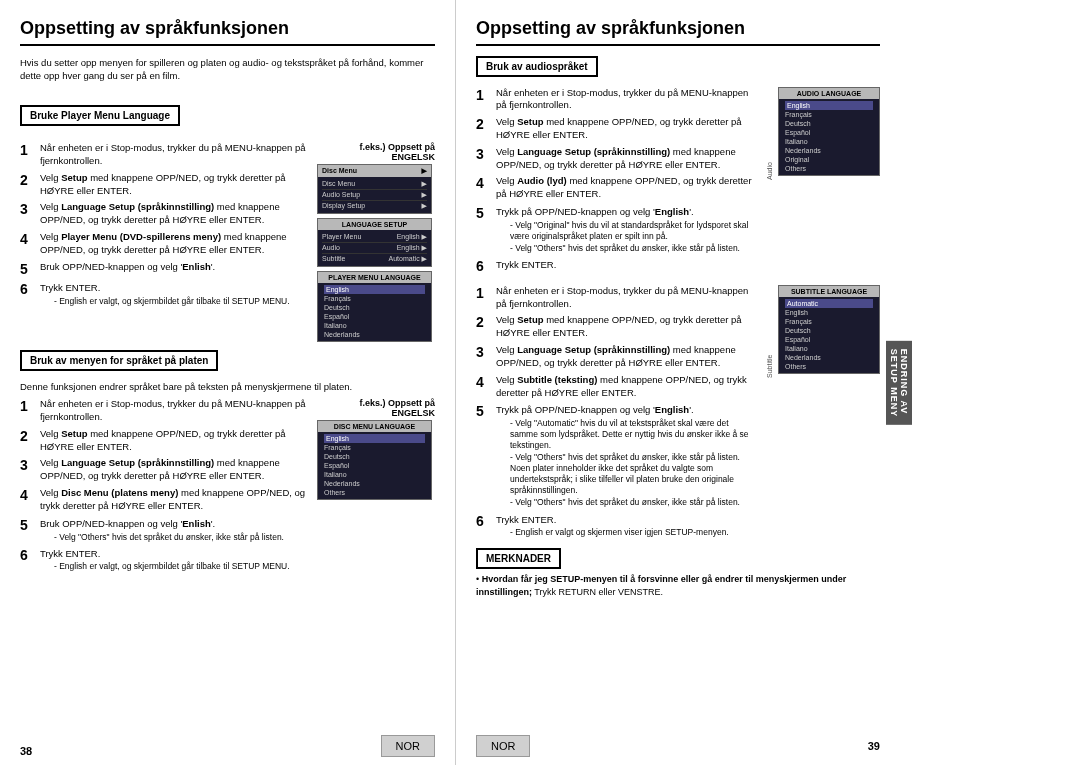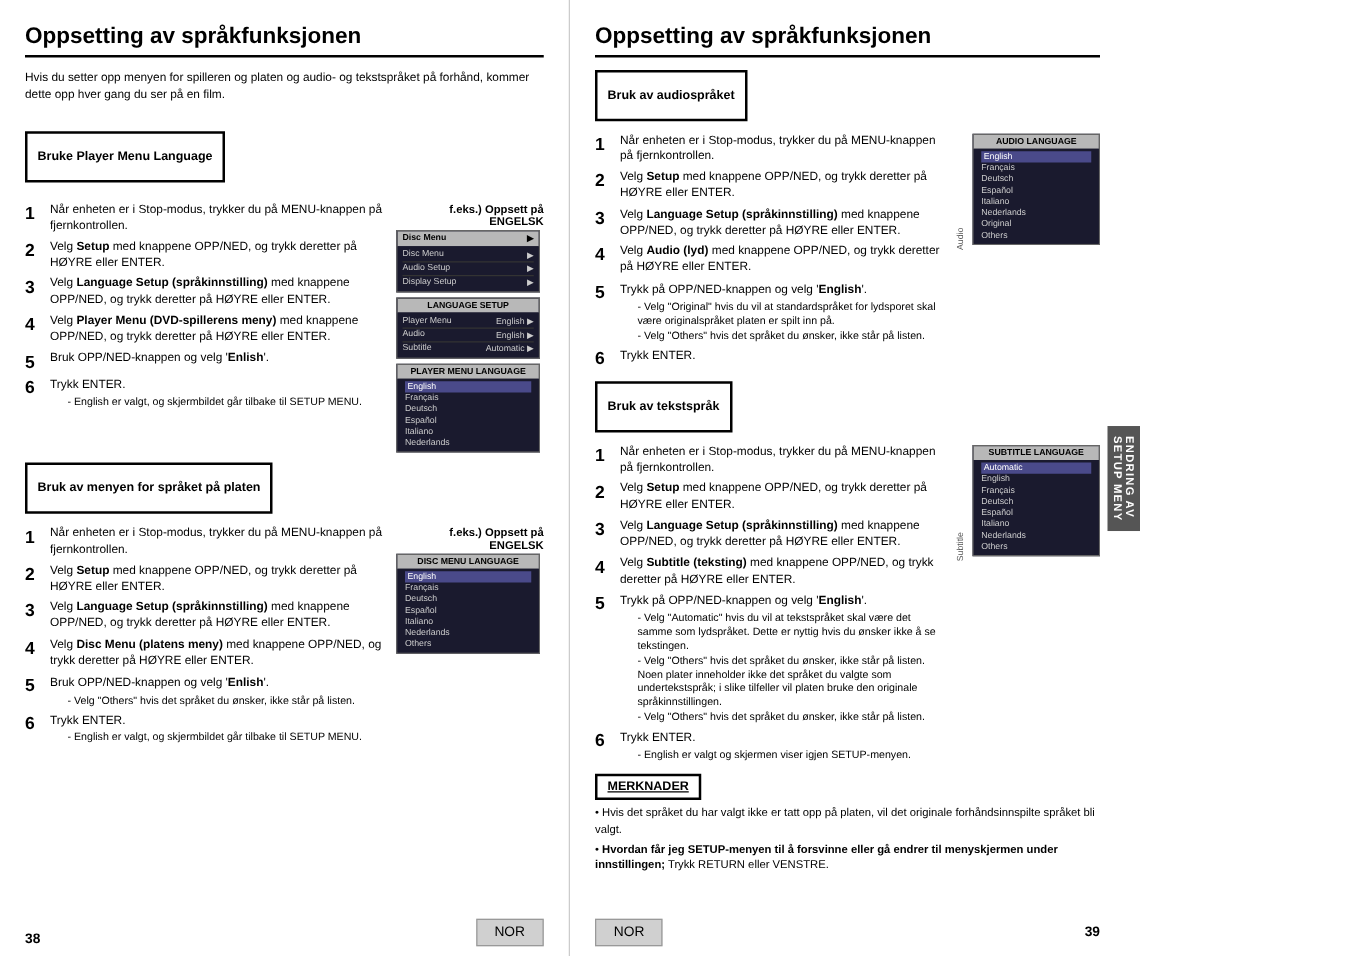--- a/index.html
+++ b/index.html
@@ -43,21 +43,21 @@
 
     .intro-text {
       font-size: 9.5px;
       margin-bottom: 10px;
       line-height: 1.4;
     }
 
     .section-box {
       border: 2px solid #000;
       display: inline-block;
-      padding: 13px 8px;
+      padding: 3px 8px;
       font-size: 10px;
       font-weight: bold;
       margin-bottom: 6px;
     }
 
     .feks-label {
       font-size: 9px;
       font-weight: bold;
       text-align: right;
       margin-bottom: 2px;
@@ -297,20 +297,21 @@
             <div class="lang-item">Italiano</div>
             <div class="lang-item">Nederlands</div>
           </div>
         </div>
       </div>
     </div>
 
     <div style="margin-bottom:4px;">
       <span class="section-box">Bruk av menyen for språket på platen</span>
     </div>
+    <p style="font-size:9.5px; margin-bottom:6px;">Denne funksjonen endrer språket bare på teksten på menyskjermene til platen.</p>
 
     <div style="display:flex; gap:6px; margin-bottom:4px;">
       <div style="flex:1;">
         <div class="step-item">
           <span class="step-number">1</span>
           <span class="step-text">Når enheten er i Stop-modus, trykker du på MENU-knappen på fjernkontrollen.</span>
         </div>
         <div class="step-item">
           <span class="step-number">2</span>
           <span class="step-text">Velg <b>Setup</b> med knappene OPP/NED, og trykk deretter på HØYRE eller ENTER.</span>
@@ -416,23 +417,20 @@
               <div class="lang-item">Italiano</div>
               <div class="lang-item">Nederlands</div>
               <div class="lang-item">Original</div>
               <div class="lang-item">Others</div>
             </div>
           </div>
         </div>
       </div>
     </div>
 
-    <div style="margin-bottom:4px;">
-      <span class="section-box">Bruk av tekstspråk</span>
-    </div>
 
     <div style="display:flex; gap:6px; margin-bottom:4px;">
       <div style="flex:1;">
         <div class="step-item">
           <span class="step-number">1</span>
           <span class="step-text">Når enheten er i Stop-modus, trykker du på MENU-knappen på fjernkontrollen.</span>
         </div>
         <div class="step-item">
           <span class="step-number">2</span>
           <span class="step-text">Velg <b>Setup</b> med knappene OPP/NED, og trykk deretter på HØYRE eller ENTER.</span>
@@ -482,23 +480,22 @@
         </div>
 
         <div style="position:absolute; right:0; top:50%; writing-mode:vertical-rl; background:#555; color:#fff; font-size:9px; font-weight:bold; padding:8px 3px; letter-spacing:1px; transform:translateY(-50%);">
           <span>ENDRING AV</span><br>
           <span>SETUP MENY</span>
         </div>
       </div>
     </div>
 
     <div style="margin-top:6px;">
-      <div style="border:2px solid #000; display:inline-block; padding:3px 8px; font-size:10px; font-weight:bold; margin-bottom:4px;text-decoration:underline;">MERKNADER</div>
+      <div style="border:2px solid #000; display:inline-block; padding:3px 8px; font-size:10px; font-weight:bold; margin-bottom:4px;">MERKNADER</div>
       <div class="merknader-content">
-        <p style="font-size:9px; margin-bottom:3px;">• Hvis det språket du har valgt ikke er tatt opp på platen, vil det originale forhåndsinnspilte språket bli valgt.</p>
         <p style="font-size:9px;">• <b>Hvordan får jeg SETUP-menyen til å forsvinne eller gå endrer til menyskjermen under innstillingen;</b> Trykk RETURN eller VENSTRE.</p>
       </div>
     </div>
 
     <div style="position:absolute; bottom:8px; left:20px; right:32px; display:flex; justify-content:space-between; align-items:center;">
       <span class="nor-badge">NOR</span>
       <span class="page-number">39</span>
     </div>
   </div>
 </div>

